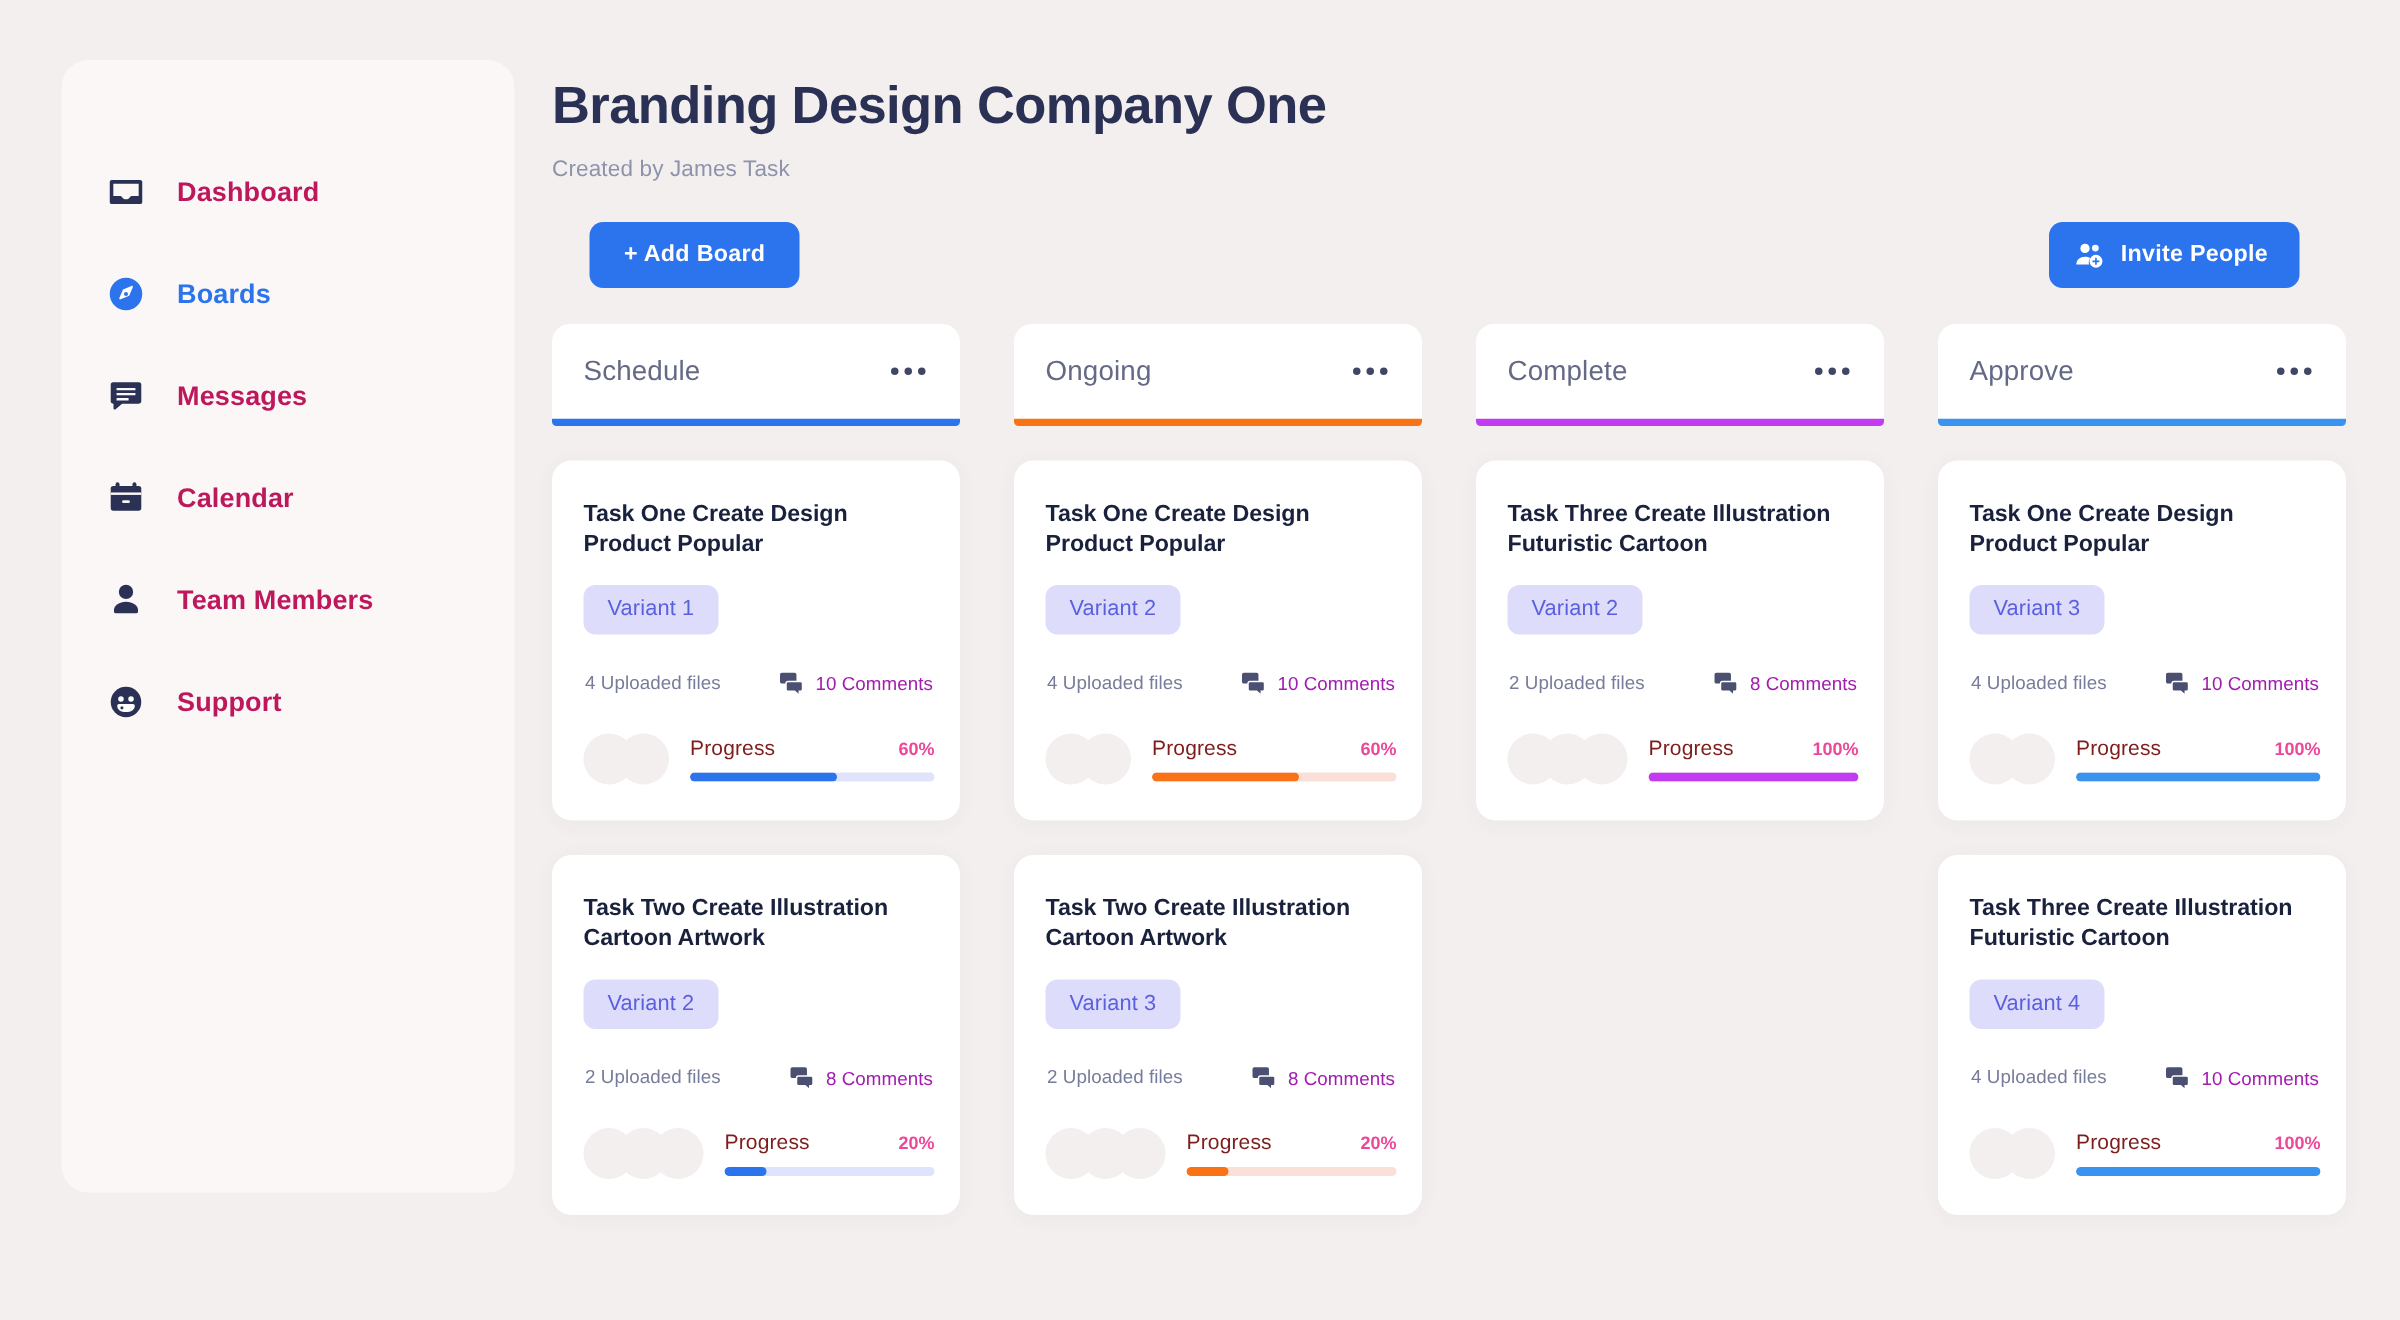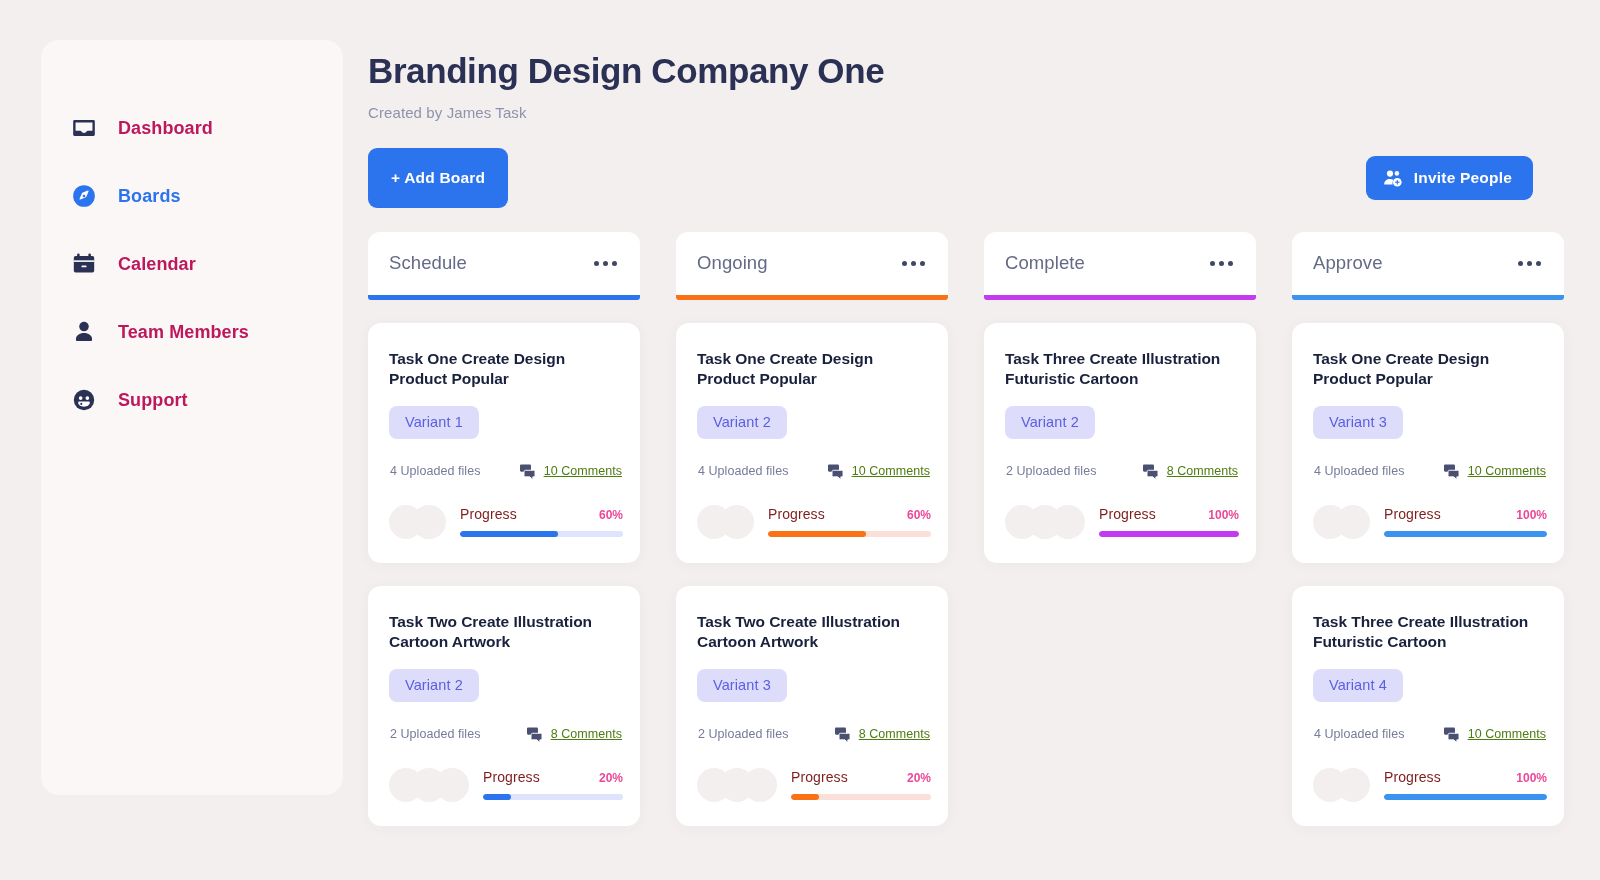--- a/index.html
+++ b/index.html
@@ -74,27 +74,28 @@
     display: flex;
     align-items: center;
     justify-content: space-between;
     width: 1165px;
   }
   .btn-add-board {
     background: #2c73ee;
     color: #fff;
     border: none;
     border-radius: 9px;
-    height: 60px;
+    height: 44px;
     padding: 0 23px;
     font-family: "Liberation Sans", sans-serif;
     font-size: 15.5px;
     font-weight: 700;
     letter-spacing: .2px;
     cursor: pointer;
+    margin-left: 25px;
   }
   .btn-invite {
     background: #2c73ee;
     color: #fff;
     border: none;
     border-radius: 9px;
     height: 44px;
     padding: 0 21px 0 17px;
     display: flex;
     align-items: center;
@@ -173,25 +174,24 @@
     align-items: center;
     justify-content: space-between;
     padding: 0 1px;
   }
   .meta-files {
     font-size: 12.5px;
     color: #767c99;
     letter-spacing: .05px;
   }
   .meta-comments {
-    display: flex; align-items: flex-start; gap: 8px;
+    display: flex; align-items: flex-end; gap: 8px;
     font-size: 12.5px;
-    color: #4d7c0f;
+    color: #a21caf;
     letter-spacing: .05px;
-    text-decoration: underline;
   }
   .meta-comments .ic { display: flex; width: 17px; height: 15px; }
 
   .progress-row {
     margin-top: 26px;
     display: flex;
     align-items: center;
     gap: 14px;
   }
   .avatars { display: flex; flex: 0 0 auto; height: 34px; align-items: center; }
@@ -239,20 +239,29 @@
         </div>
         <div class="nav-item active">
           <span class="nav-icon">
             <svg viewBox="0 0 24 24" width="26" height="26">
               <circle cx="12" cy="12" r="10" fill="#2c73ee"></circle>
               <path d="M16.2 7.8l-2.1 4.9c-.1.2-.3.4-.5.5l-4.9 2.1c-.5.2-1-.3-.8-.8l2.1-4.9c.1-.2.3-.4.5-.5l4.9-2.1c.5-.2 1 .3.8.8z" fill="#fff"></path>
               <circle cx="12" cy="12" r="1.25" fill="#2c73ee"></circle>
             </svg>
           </span>
           <span class="nav-label">Boards</span>
+        </div>
+        <div class="nav-item">
+          <span class="nav-icon">
+            <svg viewBox="0 0 24 24" width="26" height="26" fill="#2b3154">
+              <path d="M4 3.6h16c.8 0 1.4.6 1.4 1.4v10.3c0 .8-.6 1.4-1.4 1.4H9.6l-4 3.4c-.5.4-1.3.1-1.3-.6v-2.8H4c-.8 0-1.4-.6-1.4-1.4V5c0-.8.6-1.4 1.4-1.4z"></path>
+              <path d="M6.2 7h11.6v1.5H6.2zM6.2 10.1h11.6v1.5H6.2zM6.2 13.2h7.4v1.5H6.2z" fill="#faf7f6"></path>
+            </svg>
+          </span>
+          <span class="nav-label">Messages</span>
         </div>
         <div class="nav-item">
           <span class="nav-icon">
             <svg viewBox="0 0 24 24" width="26" height="26" fill="#2b3154">
               <rect x="2.6" y="4.6" width="18.8" height="15.2" rx="1.6"></rect>
               <rect x="5.6" y="2.3" width="2.4" height="4.2" rx="1.2"></rect>
               <rect x="16" y="2.3" width="2.4" height="4.2" rx="1.2"></rect>
               <rect x="2.6" y="8.6" width="18.8" height="1.5" fill="#faf7f6"></rect>
               <rect x="9.6" y="13.4" width="4.8" height="1.7" rx=".85" fill="#faf7f6"></rect>
             </svg>

